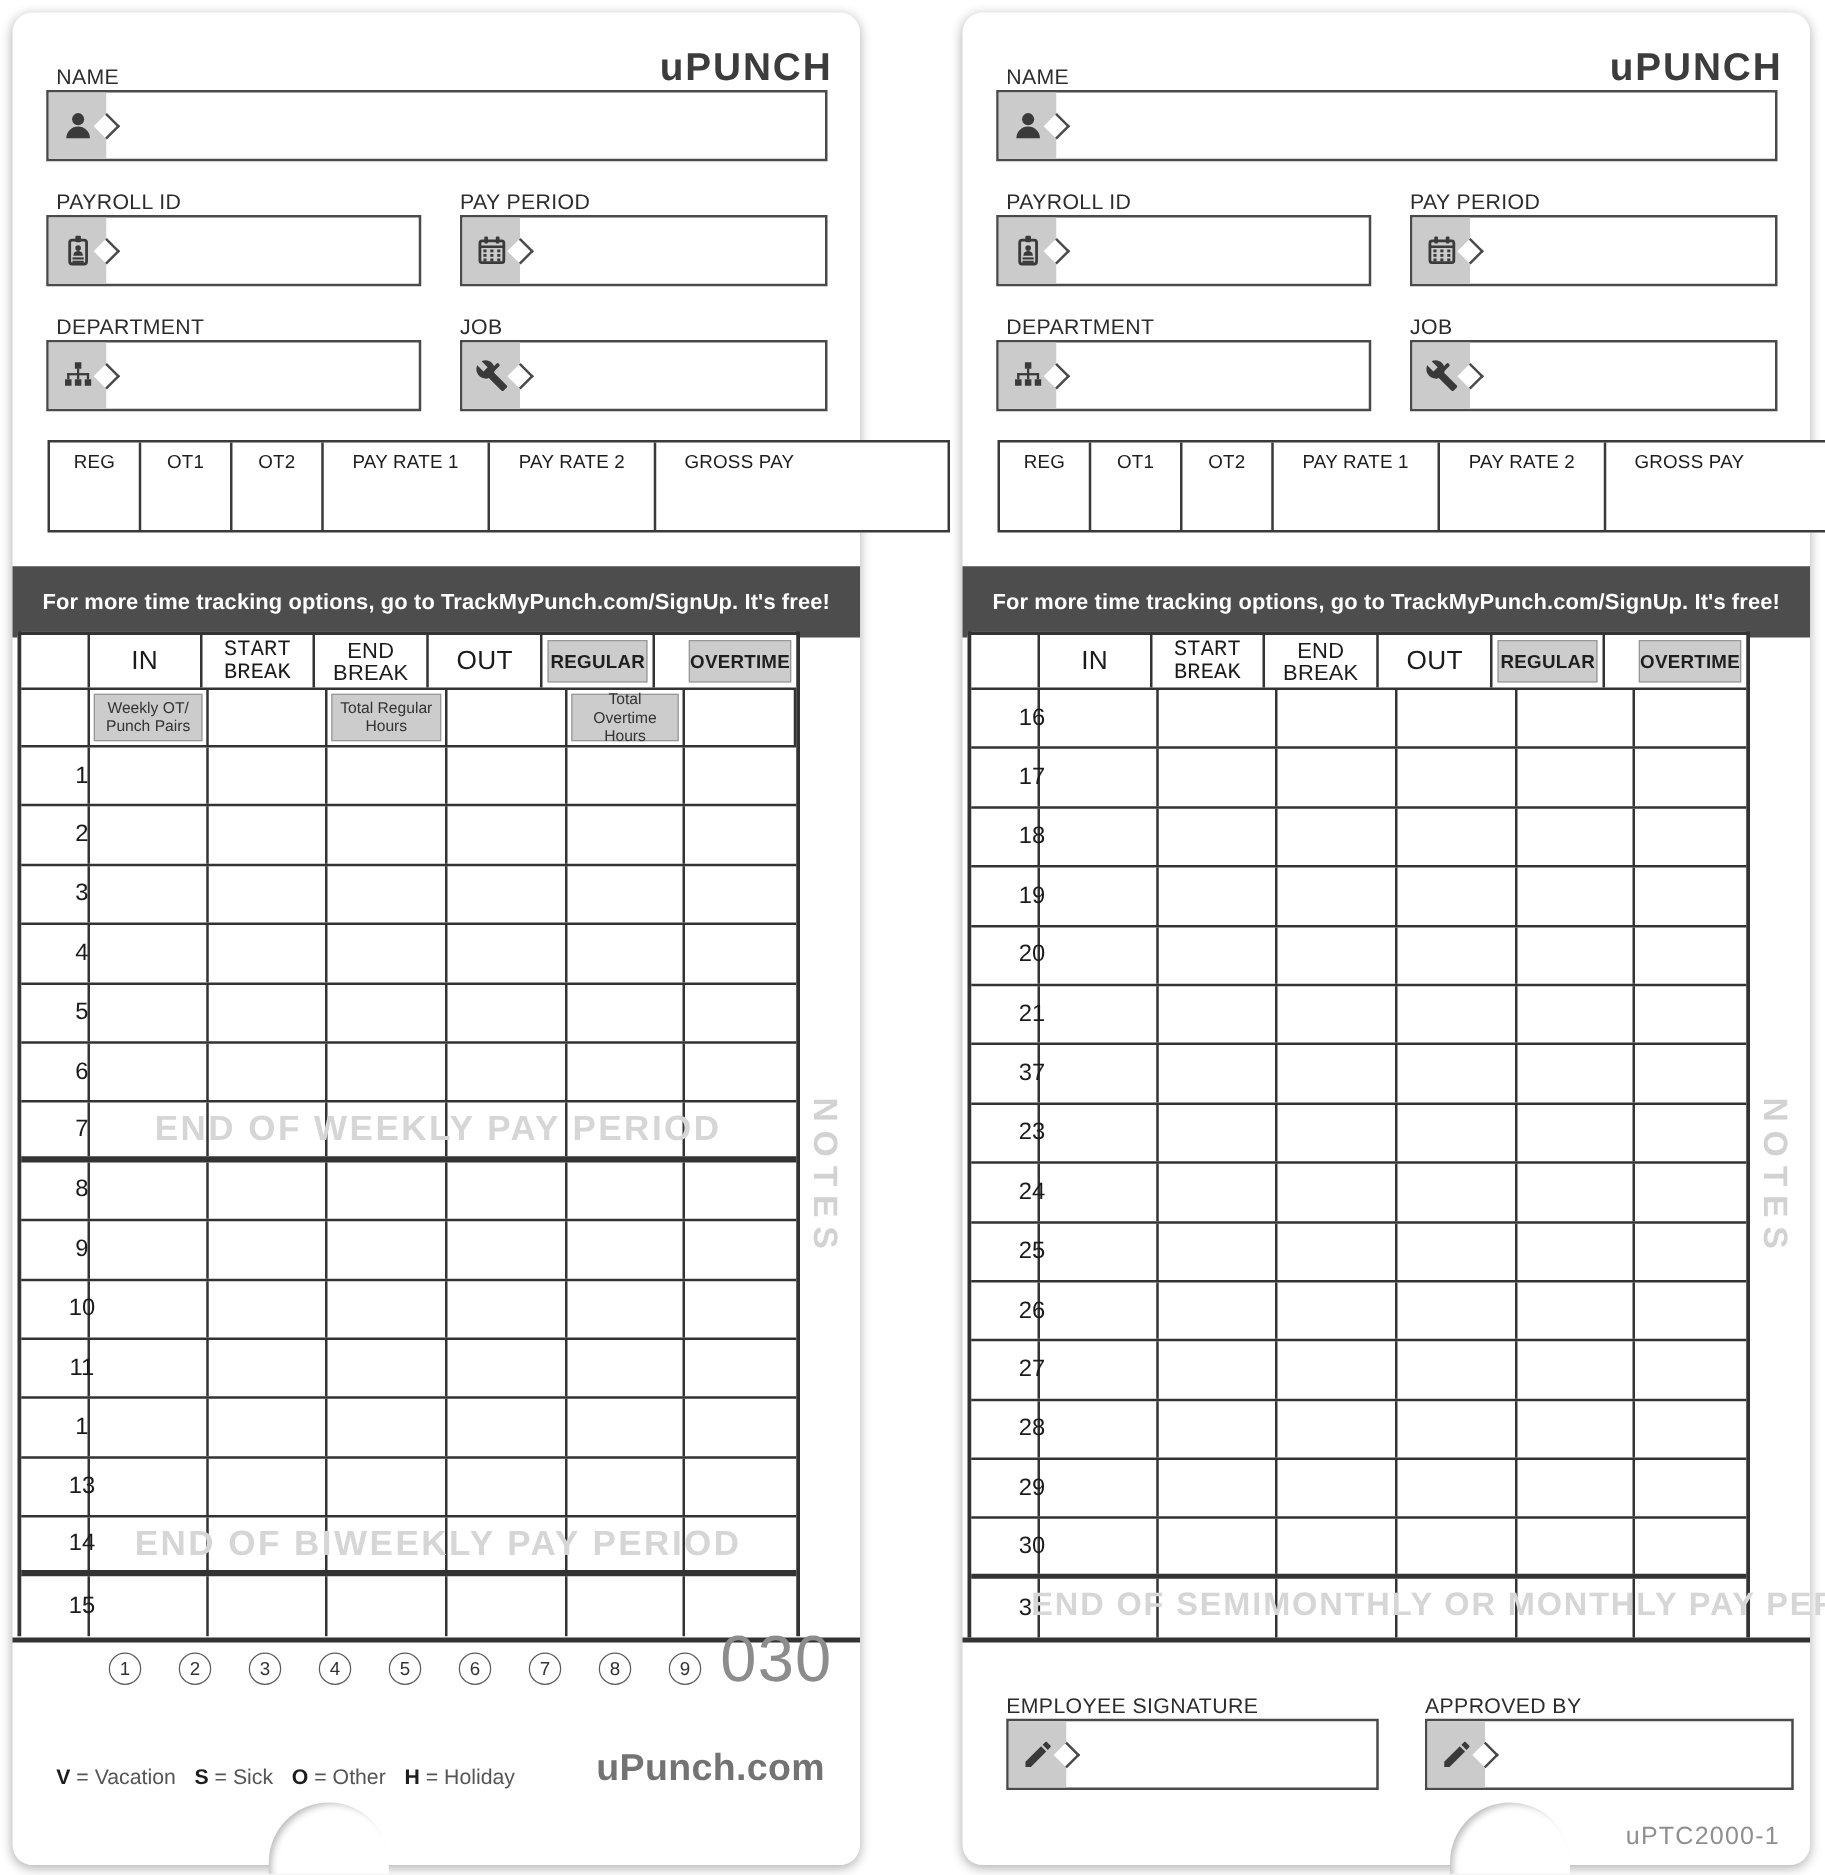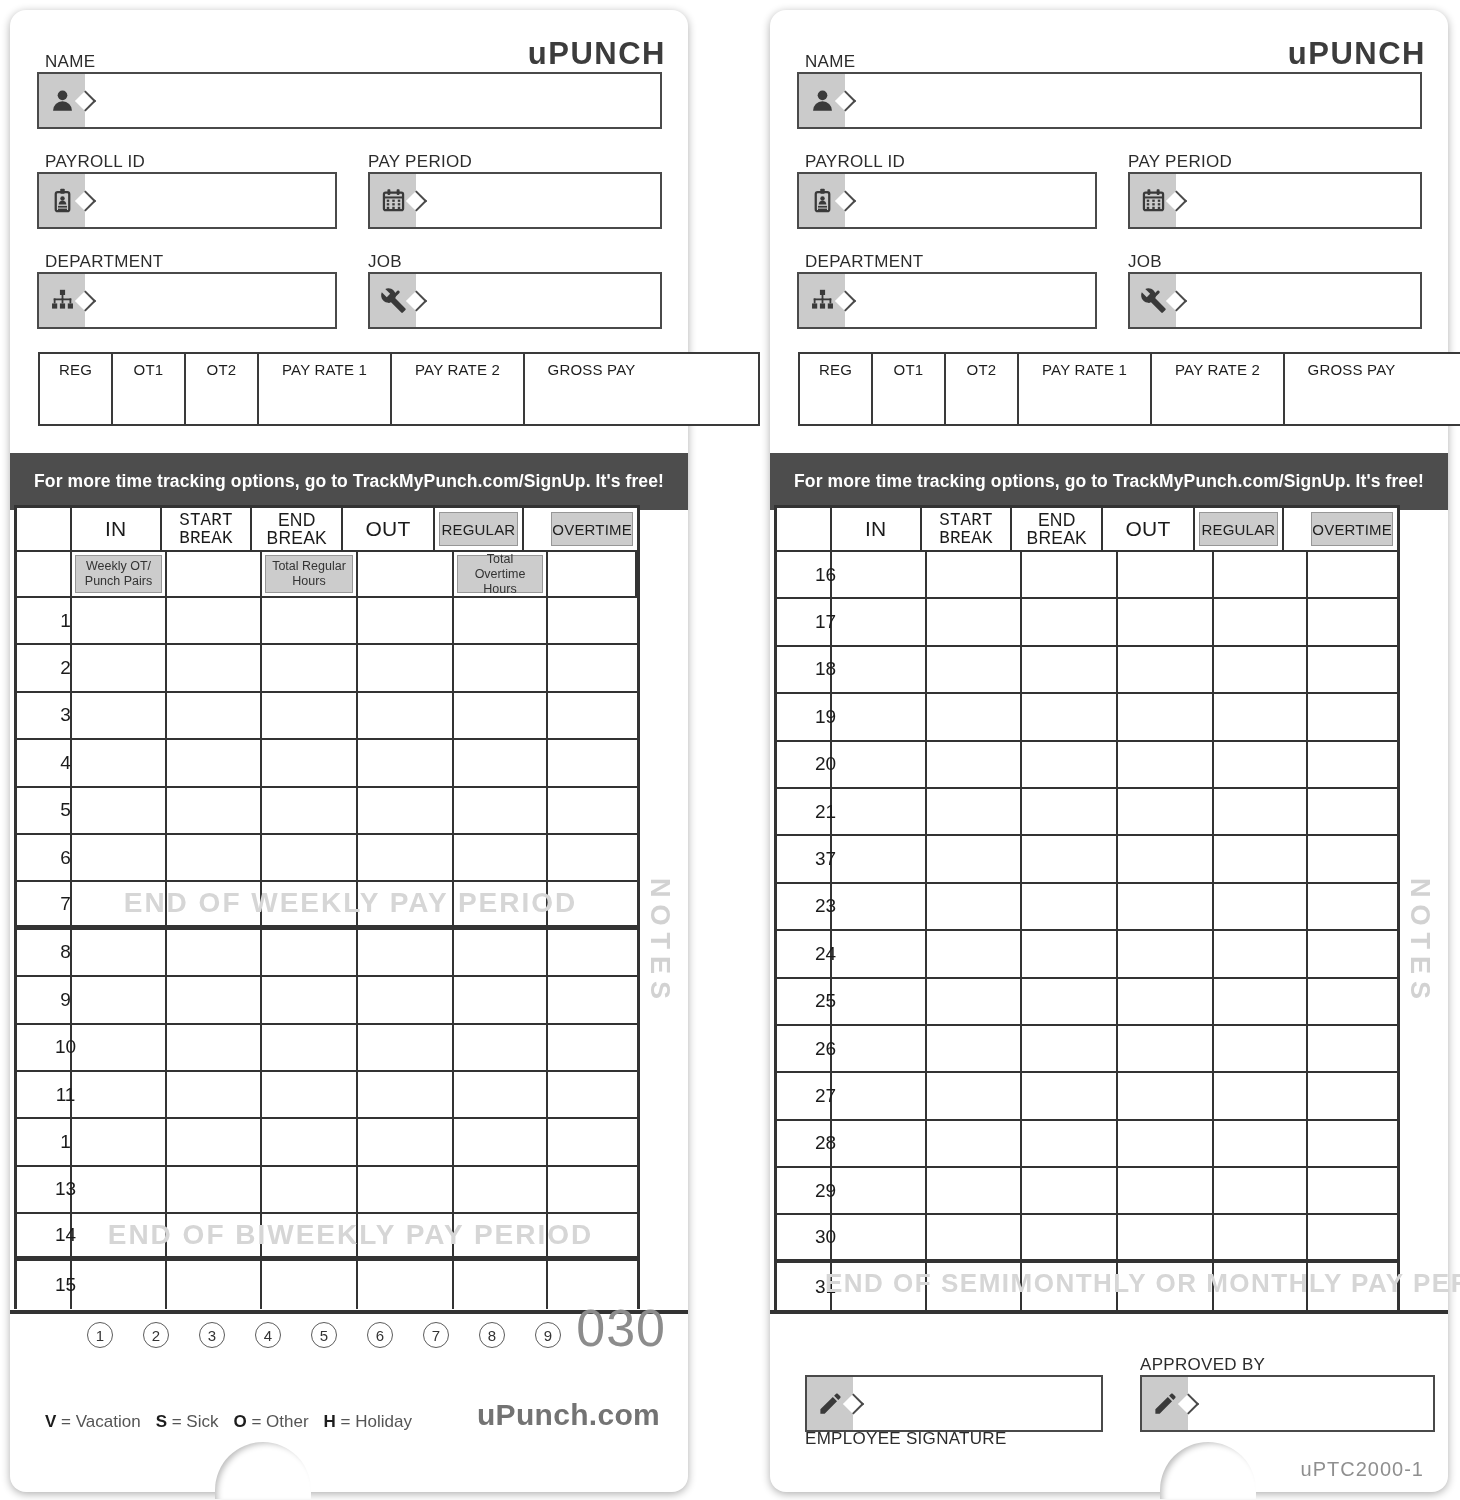--- a/index.html
+++ b/index.html
@@ -30,42 +30,42 @@
   .pay-cell { border-right:2px solid #3a3a3a; padding-top:7px; text-align:center;
     font-size:15px; color:#1d1d1d; letter-spacing:.2px; }
   .pay-cell:last-child { border-right:none; }
 
   .banner { position:absolute; left:0; top:443px; width:678px; height:57px; background:#4d4d4d;
     color:#fff; font-weight:bold; font-size:17.5px; display:flex; align-items:center;
     justify-content:center; letter-spacing:.1px; }
 
   .tt { position:absolute; left:4px; top:495px; width:626px; border:3px solid #333;
     border-bottom:none; background:#fff; }
-  .tt-row { display:flex; border-bottom:2px solid #333; height:47.4px; }
+  .tt-row { display:flex; border-bottom:2px solid #333; height:47.4px;justify-content:flex-end; }
   .tt-row.thick { border-bottom:5px solid #333; }
   .tt-row.thick-r { border-bottom:4px solid #333; }
   .tt-row:last-child { border-bottom:none; }
   .tt-head { height:44px; }
   .tt-sub { height:46px; }
   .tt-cell { border-right:2px solid #333; height:100%; }
   .tt-cell:last-child { border-right:none; }
   .tt-row > :nth-child(1){ width:55px; }
   .tt-row > :nth-child(2){ width:95px; }
   .tt-row > :nth-child(3){ width:95px;font-family:Liberation Mono, monospace; }
   .tt-row > :nth-child(4){ width:96px; }
   .tt-row > :nth-child(5){ width:96px; }
   .tt-row > :nth-child(6){ width:94px; }
   .tt-row > :nth-child(7){ flex:1;padding-left:27px; }
   .tt-num { display:flex; align-items:center; justify-content:center; font-size:19px; color:#1b1b1b;padding-left:44px; }
   .tt-th { display:flex; align-items:center; justify-content:center; text-align:center;
     font-size:21px; color:#1b1b1b; letter-spacing:.2px; }
   .tt-th-two { font-size:17.5px; line-height:1.03; }
   .tt-th-gray { padding:4px; }
   .gray-box { background:#ccc; border:1px solid #979797; width:100%; height:100%;
-    display:flex; align-items:center; justify-content:center; font-size:15px; color:#1f1f1f; }
+    display:flex; align-items:center; justify-content:center; font-size:15px; color:#1f1f1f;font-weight:bold; }
   .tt-sub .tt-cell { padding:3px; border-right:2px solid #333; }
   .sub-box { background:#ccc; border:1px solid #979797; width:100%; height:100%;
     display:flex; align-items:center; justify-content:center; text-align:center;
     font-size:12.5px; line-height:1.2; color:#333; padding:0 5px; }
 
   .bottom-rule { position:absolute; left:0; top:1300px; width:678px; height:4px; background:#333; }
 
   .wm { position:absolute; left:55px; width:571px; text-align:center; white-space:nowrap;
     color:#d6d6d6; font-weight:bold; letter-spacing:2px; pointer-events:none; }
   .wm-weekly   { top:877px;  font-size:28px; }
@@ -639,21 +639,21 @@
         <div class="tt-cell tt-blank"></div>
         <div class="tt-cell tt-blank"></div>
         <div class="tt-cell tt-blank"></div>
         <div class="tt-cell tt-blank"></div>
       </div>
     </div>
   <div class="wm wm-monthly">END OF SEMIMONTHLY OR MONTHLY PAY PERIOD</div>
   <div class="bottom-rule"></div>
   <div class="notes">NOTES</div>
 
-  <div class="field-label" style="left:35px; top:1419px">EMPLOYEE SIGNATURE</div>
+  <div class="field-label" style="left:35px; top:1345px">EMPLOYEE SIGNATURE</div>
   <div class="field" style="left:35px; top:1365px; width:298px">
     <span class="icon-box">
       <svg viewBox="0 0 24 24" fill="#3a3a3a">
           <path d="M3 17.2V21h3.8L17.8 9.9l-3.7-3.7L3 17.2zM20.7 7c.4-.4.4-1 0-1.4l-2.3-2.3c-.4-.4-1-.4-1.4 0l-1.8 1.8 3.7 3.7L20.7 7z"></path>
         </svg>
     </span>
       <i class="chev"></i>
     <span class="field-value"></span>
   </div>
 

